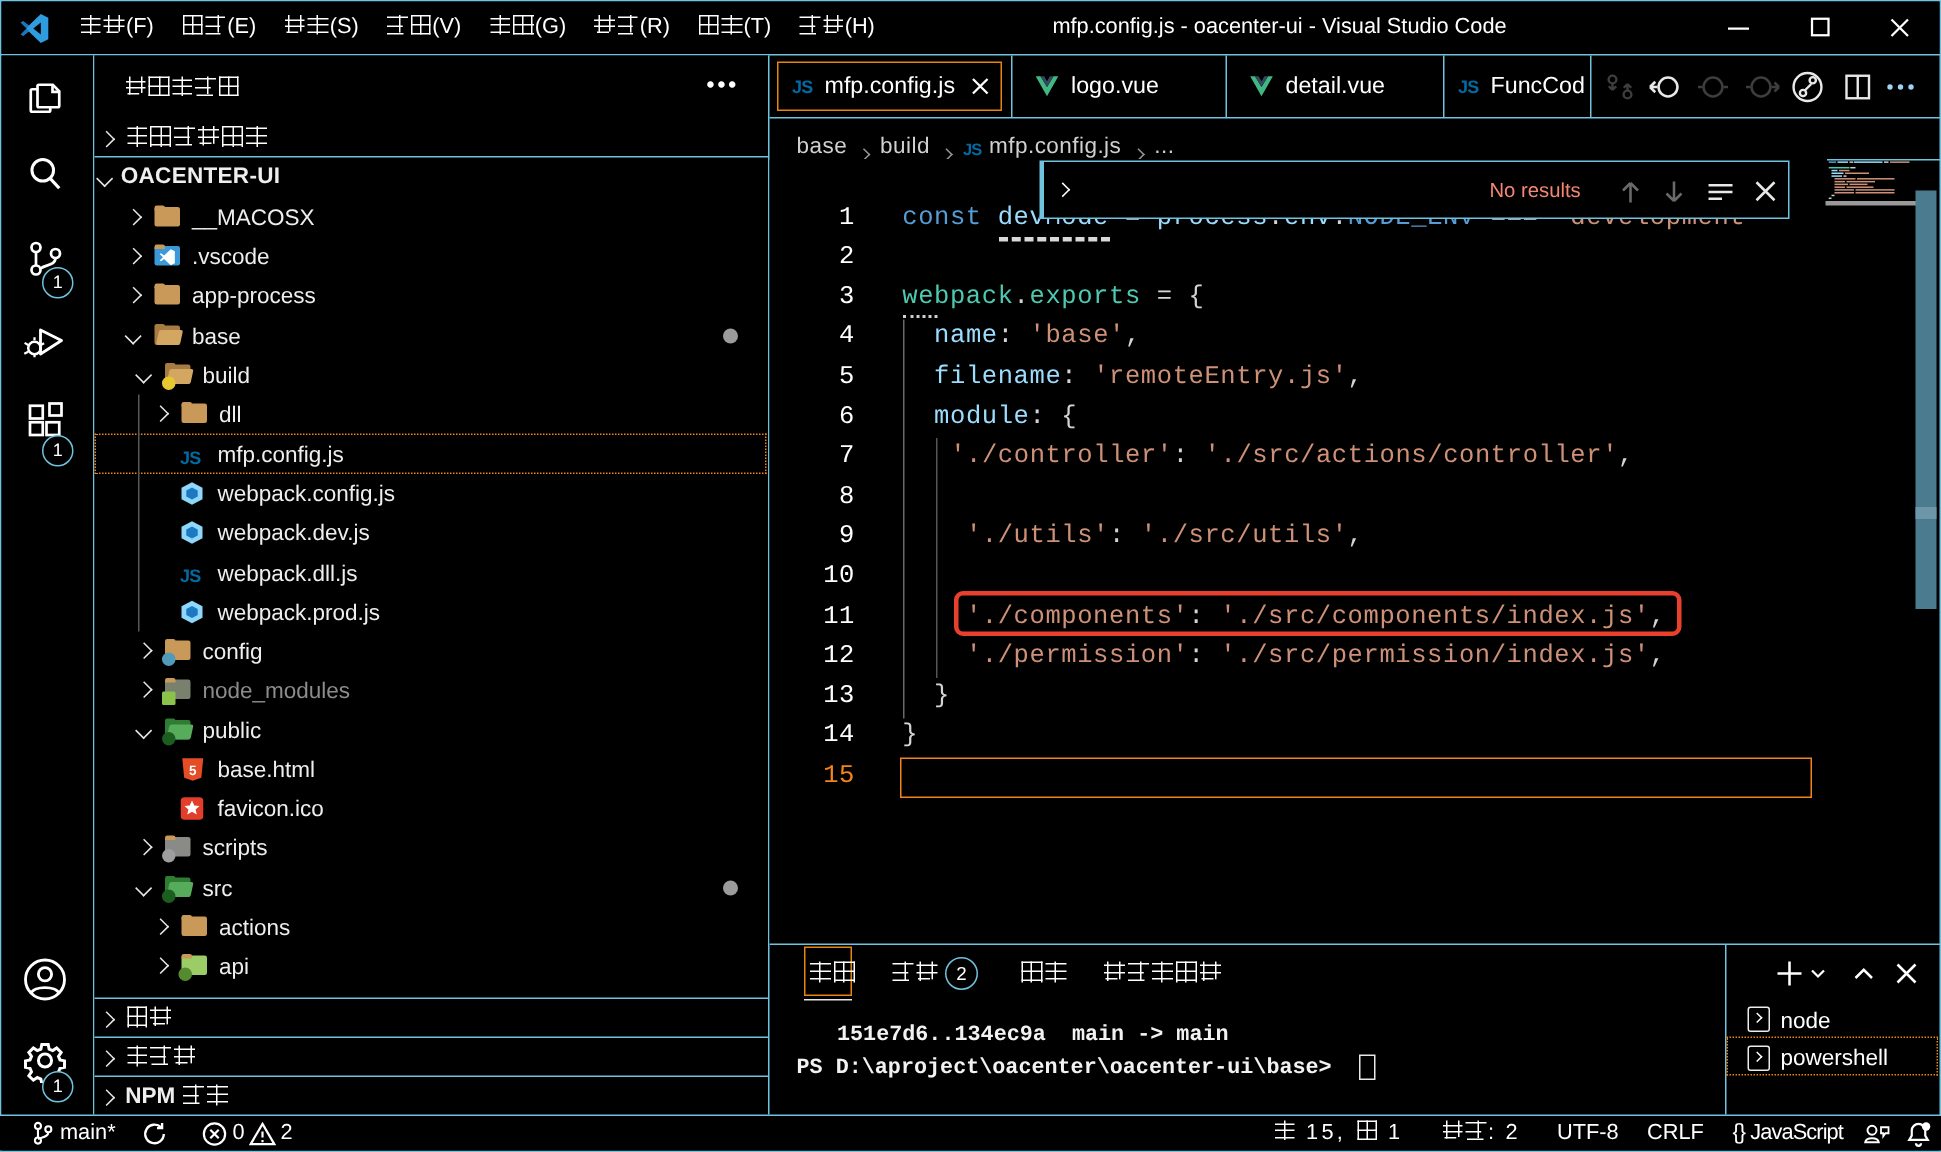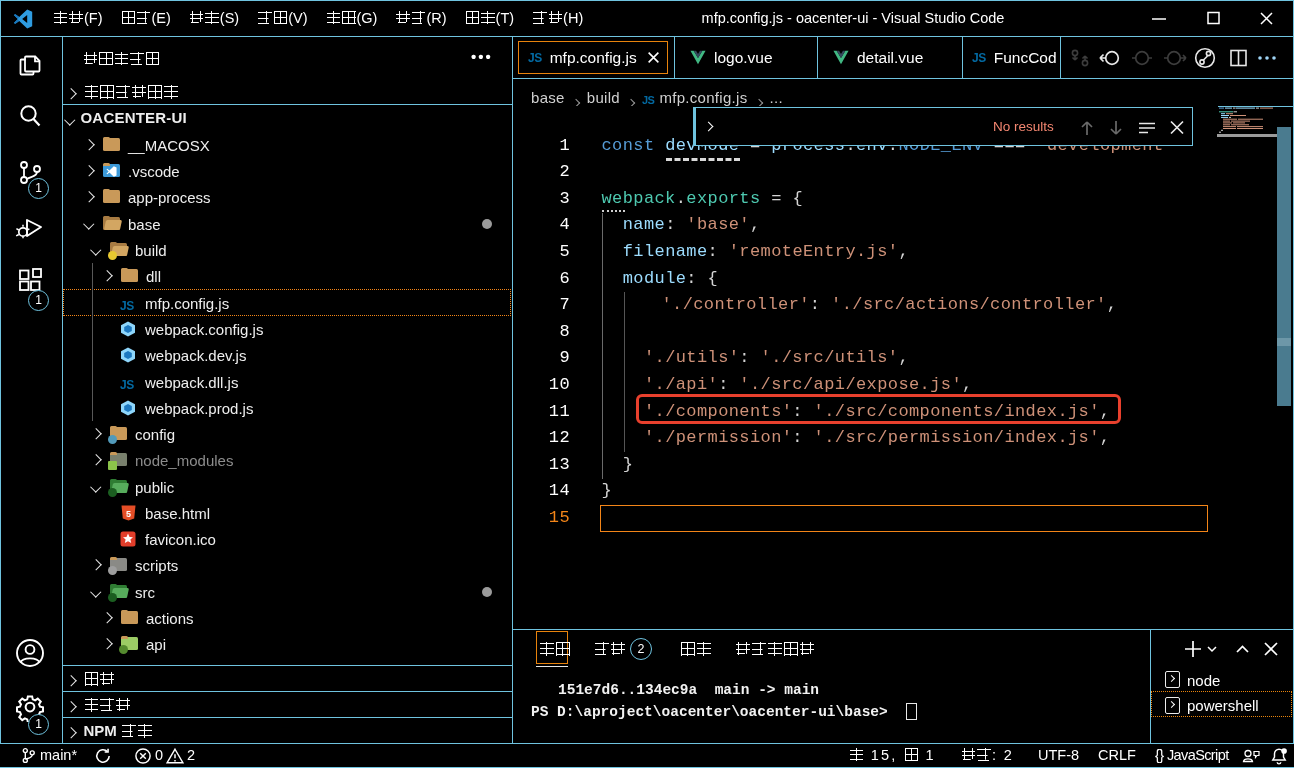--- a/index.html
+++ b/index.html
@@ -399,23 +399,22 @@
   <div class="ln" style="left:-3px;top:319.2px">12</div>
   <div class="ln" style="left:-3px;top:345.8px">13</div>
   <div class="ln" style="left:-3px;top:372.4px">14</div>
   <div class="ln" style="left:-3px;top:399px;color:#F38518">15</div>
 
   <div class="cl" style="left:88.5px;top:26.6px"><span class="kw">const</span> <span class="vr">devMode</span> <span class="pn">=</span> <span class="vr">process</span><span class="pn">.</span><span class="vr">env</span><span class="pn">.</span><span class="kw">NODE_ENV</span> <span class="pn">===</span> <span class="st">'development'</span></div>
   <div class="cl" style="left:88.5px;top:79.8px"><span class="tl">webpack</span><span class="pn">.</span><span class="tl">exports</span> <span class="pn">=</span> <span class="pn">{</span></div>
   <div class="cl" style="left:88.5px;top:133px">  <span class="vr">filename</span><span class="pn">:</span> <span class="st">'remoteEntry.js'</span><span class="pn">,</span></div>
   <div class="cl" style="left:88.5px;top:106.4px">  <span class="vr">name</span><span class="pn">:</span> <span class="st">'base'</span><span class="pn">,</span></div>
   <div class="cl" style="left:88.5px;top:159.6px">  <span class="vr">module</span><span class="pn">:</span> <span class="pn">{</span></div>
-  <div class="cl" style="left:106px;top:186.2px">    <span class="st">'./controller'</span><span class="pn">:</span> <span class="st">'./src/actions/controller'</span><span class="pn">,</span></div>
+  <div class="cl" style="left:78px;top:186.2px">    <span class="st">'./controller'</span><span class="pn">:</span> <span class="st">'./src/actions/controller'</span><span class="pn">,</span></div>
   <div class="cl" style="left:88.5px;top:239.4px">    <span class="st">'./utils'</span><span class="pn">:</span> <span class="st">'./src/utils'</span><span class="pn">,</span></div>
-  <div class="cl" style="left:88.5px;top:266px">    <span class="st">'./api'</span><span class="pn">:</span> <span class="st">'./src/api/expose.js'</span><span class="pn">,</span></div>
   <div class="cl" style="left:88.5px;top:292.6px">    <span class="st">'./components'</span><span class="pn">:</span> <span class="st">'./src/components/index.js'</span><span class="pn">,</span></div>
   <div class="cl" style="left:88.5px;top:319.2px">    <span class="st">'./permission'</span><span class="pn">:</span> <span class="st">'./src/permission/index.js'</span><span class="pn">,</span></div>
   <div class="cl" style="left:88.5px;top:345.8px">  <span class="pn">}</span></div>
   <div class="cl" style="left:88.5px;top:372.4px"><span class="pn">}</span></div>
 
   <div class="ab" style="left:152.5px;top:51.5px;width:74px;height:0;border-top:3px dashed #d8d8d8"></div>
 
   <div class="ab" style="left:88.5px;top:104px;width:23px;height:0;border-top:2.5px dotted #cfcfcf"></div>
 
   <div class="ab" style="left:123px;top:287.5px;width:485px;height:30px;border:3px solid #E8402D;border-radius:6px"></div>

